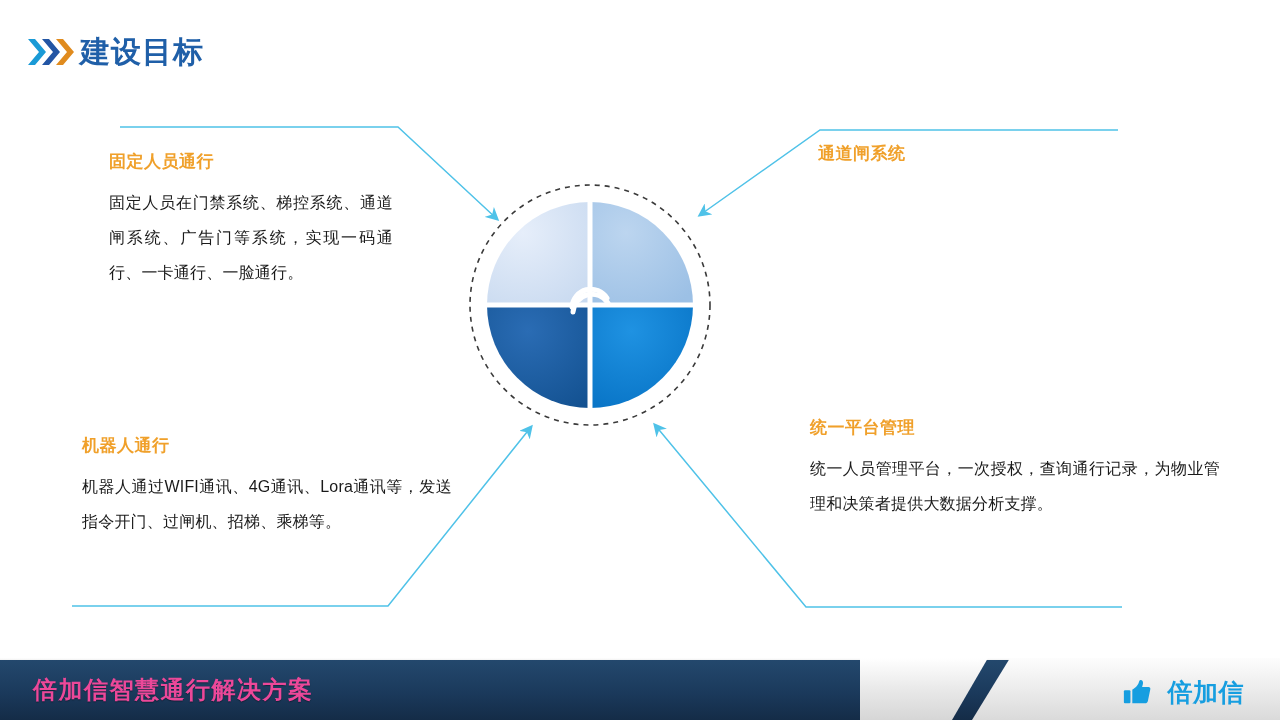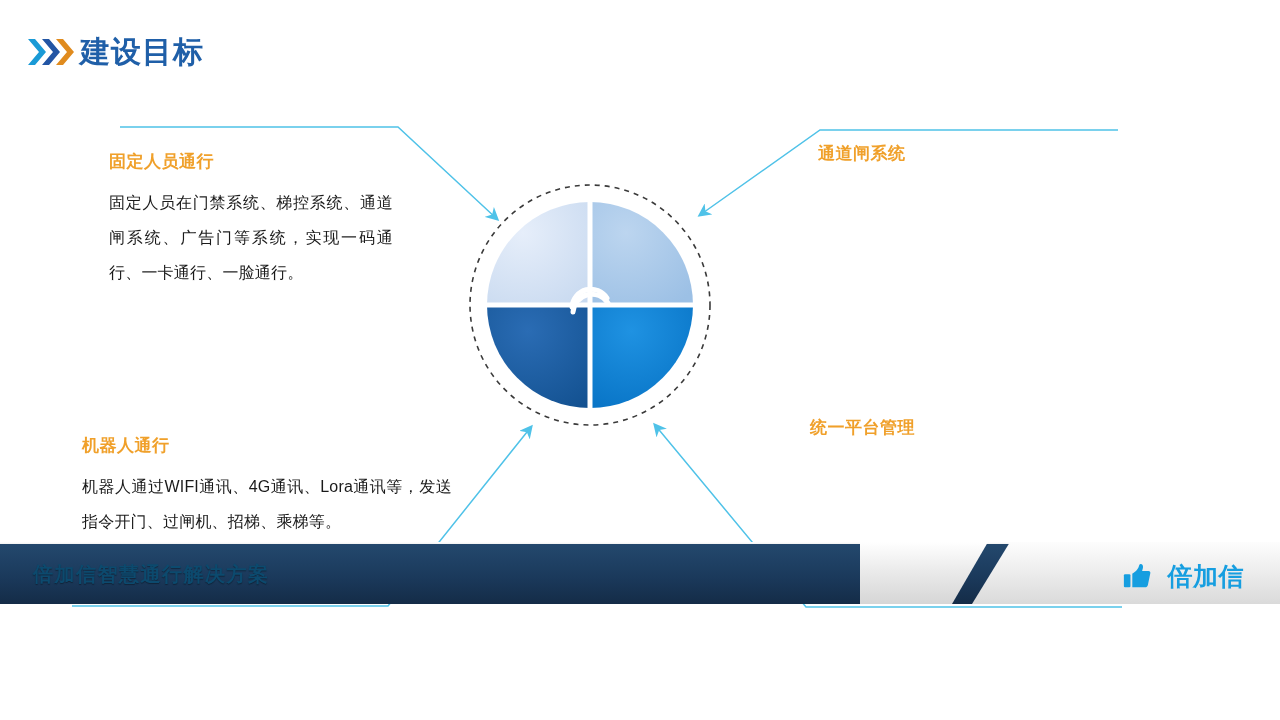--- a/index.html
+++ b/index.html
@@ -2,21 +2,21 @@
 <html><head>
 <meta charset="utf-8">
 <style>
   * { margin:0; padding:0; box-sizing:border-box; }
   html,body { width:1280px; height:720px; overflow:hidden; }
   body {
     background:#ffffff;
     font-family:"Liberation Sans","DejaVu Sans",sans-serif;
     position:relative;
   }
-  .slide { position:absolute; inset:0; width:1280px; height:604px; background:#fff; }
+  .slide { position:absolute; inset:0; width:1280px; height:720px; background:#fff; }
 
   
   .header { position:absolute; left:0; top:0; width:100%; height:95px; }
   .chevrons { position:absolute; left:26px; top:36px; width:52px; height:32px; }
   .title {
     position:absolute; left:80px; top:32px;
     font-size:30px; font-weight:bold; color:#1f5fa8;
     letter-spacing:1px; line-height:40px;
   }
 
@@ -46,21 +46,21 @@
   #block-tl p  { margin-left:6px; }
 
   
   .footer { position:absolute; left:0; bottom:0; width:1280px; height:62px; }
   .footer-bar {
     position:absolute; left:0; bottom:0; width:1280px; height:62px;
     background:linear-gradient(180deg,#24496e 0%,#1b3a5c 55%,#142c47 100%);
   }
   .footer-left-text {
     position:absolute; left:33px; bottom:13px;
-    font-size:20px; font-weight:bold; color:#0c4a6e;
+    font-size:24px; font-weight:bold; color:#ec4899;
     letter-spacing:1.5px; line-height:34px;
     text-shadow:0 1px 1px rgba(0,0,0,.35);
   }
   .footer-shapes { position:absolute; right:0; bottom:0; width:420px; height:62px; }
   .footer-right-logo {
     position:absolute; right:36px; bottom:12px;
     display:flex; align-items:center; gap:16px;
   }
   .thumb-icon { width:30px; height:30px; display:block; }
   .footer-brand {
@@ -153,20 +153,21 @@
     <h3>通道闸系统</h3>
   </div>
 
   <div class="block" id="block-bl">
     <h3>机器人通行</h3>
     <p>机器人通过WIFI通讯、4G通讯、Lora通讯等，发送指令开门、过闸机、招梯、乘梯等。</p>
   </div>
 
   <div class="block" id="block-br">
     <h3>统一平台管理</h3>
+    <p>统一人员管理平台，一次授权，查询通行记录，为物业管理和决策者提供大数据分析支撑。</p>
   </div>
 
   <div class="footer">
     <div class="footer-bar"></div>
     <div class="top-hairline"></div>
 
     <svg class="footer-shapes" viewBox="0 0 420 62" preserveAspectRatio="none">
       <defs>
         <linearGradient id="gShape" x1="0" y1="0" x2="0" y2="1">
           <stop offset="0%" stop-color="#ffffff"></stop>

